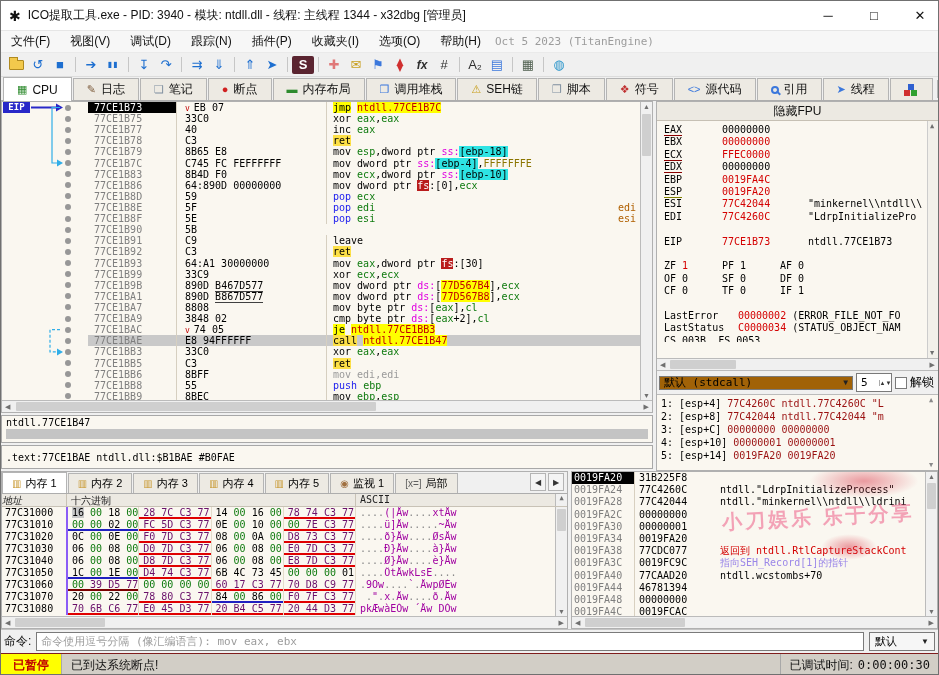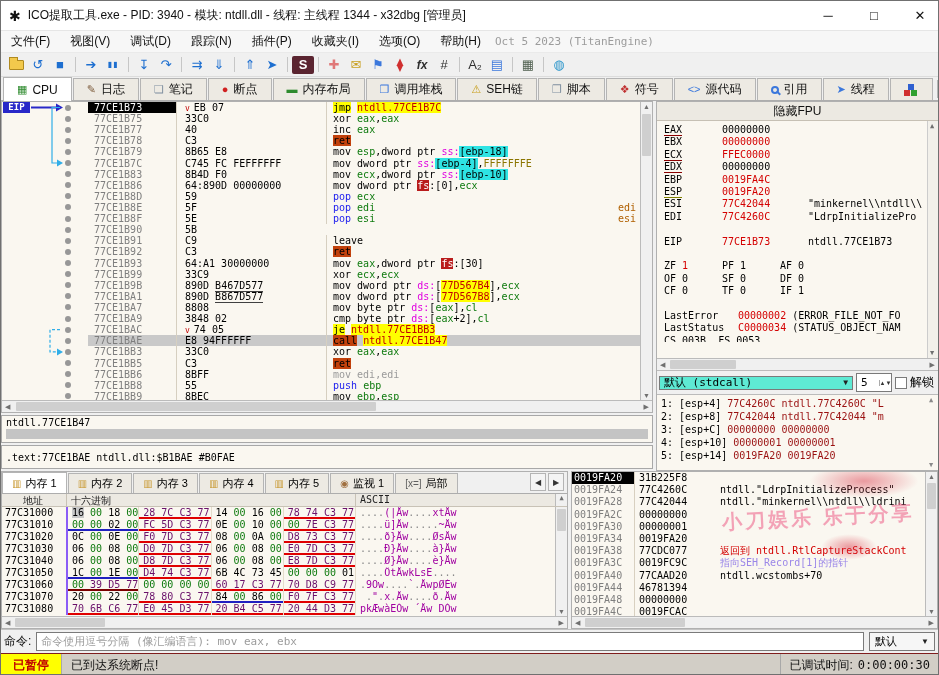--- a/index.html
+++ b/index.html
@@ -56,21 +56,21 @@
   .bp-dot { position: absolute; left: 63px; top: 2.5px; width: 6px; height: 6px; border-radius: 50%; background: #979797; }
   .d-addr { width: 88px; flex: none; color: #7E7E7E; padding-left: 6px; }
   .d-bytes { width: 150px; flex: none; padding-left: 8px; border-left: 1px solid #D6CFC0; color: #000; }
   .d-instr { width: 292px; flex: none; padding-left: 6px; border-left: 1px solid #D6CFC0; color: #000; }
   .d-cmt { flex: 1; color: #B06000; overflow: hidden; }
   .drow.sel .d-addr, .drow.sel .d-bytes, .drow.sel .d-instr, .drow.sel .d-cmt { background: #C9C9C9; }
   .drow .d-addr.cur { background: #000; color: #FFF; }
   .jmark { color: #C00000; font-size: 8px; margin-right: 4px; }
   .bu { border-bottom: 1px solid #404040; }
   .tk-y { background: #FFFF00; color: #000; } .tk-yr { background: #FFFF00; color: #C00000; }
-  .tk-c { background: #c2410c; color: #000; } .tk-hb { background: #2EE4E4; color: #000; }
+  .tk-c { background: #fde047; color: #000; } .tk-hb { background: #2EE4E4; color: #000; }
   .tk-b { color: #2222EE; } .tk-g { color: #0E7A0E; } .tk-m { color: #E000E0; }
   .tk-o { color: #8B7500; } .tk-f { background: #b91c1c; color: #FFF; } .tk-gy { color: #9A9A9A; }
   .tk-ya { background: #FFFF00; color: #C00000; }
   #eip-label { position: absolute; left: 1px; top: 0; width: 27px; height: 11px; background: #2828C8; color: #FFF; font: bold 9px "DejaVu Sans Mono", monospace; text-align: center; line-height: 11px; }
   #jump-arrows { position: absolute; left: 0; top: 0; pointer-events: none; }
   .vscroll { width: 12px; flex: none; background: #F0F0F0; border-left: 1px solid #BBB; position: relative; font-size: 7px; color: #707070; }
   .vscroll .va-up { position: absolute; top: 1px; left: 2px; } .vscroll .va-dn { position: absolute; bottom: 1px; left: 2px; }
   .vthumb { position: absolute; left: 1px; width: 9px; background: #CFCFCF; border-radius: 1px; }
   .hscroll { height: 12px; flex: none; background: #F0F0F0; border-top: 1px solid #BBB; position: relative; font-size: 7px; color: #707070; }
   .hscroll .ha-l { position: absolute; left: 3px; top: 2px; } .hscroll .ha-r { position: absolute; right: 3px; top: 2px; }
@@ -88,41 +88,41 @@
   .rrow { height: 12.4px; line-height: 12.4px; display: flex; white-space: pre; overflow: hidden; }
   .rn { width: 58px; flex: none; color: #000; }
   .rn i { font-style: normal; } .rn.ur i { border-bottom: 1px solid #8B0000; } .rn.uo i { border-bottom: 1px solid #808000; }
   .rv { width: 86px; flex: none; } .vk { color: #000; } .vr { color: #D40000; }
   .rx { flex: 1; color: #000; overflow: hidden; }
   .fpair { display: inline-block; width: 58px; color: #000; }
   .regs-vscroll { position: absolute; right: 0; top: 0; width: 11px; height: 100%; border-left: 1px solid #CCC; background: #F2F0EA; font-size: 7px; color: #707070; }
   .lastrow .rn2 { width: 74px; flex: none; color: #000; }
   .segclip { height: 7px; overflow: hidden; color: #000; }
   .convbar { height: 24px; flex: none; background: #F0F0F0; border-top: 1px solid #BBB; display: flex; align-items: center; padding: 0 2px; gap: 3px; }
-  .dropdown { flex: 1; height: 14px; border: 1px solid #7A7A7A; background: #5eead4; display: flex; align-items: center; justify-content: space-between; padding: 0 4px; font: 11px "DejaVu Sans Mono", monospace; }
+  .dropdown { flex: 1; height: 14px; border: 1px solid #7A7A7A; background: #a16207; display: flex; align-items: center; justify-content: space-between; padding: 0 4px; font: 11px "DejaVu Sans Mono", monospace; }
   .dd-arrow { font-size: 8px; color: #222; }
   .spinner { width: 36px; height: 19px; border: 1px solid #7A7A7A; background: #FFF; display: flex; align-items: center; }
   .spinner .num { flex: 1; padding-left: 4px; font: 11px "DejaVu Sans Mono", monospace; }
   .spin-arrows { width: 12px; display: flex; flex-direction: column; font-size: 6px; line-height: 6px; color: #333; border-left: 1px solid #AAA; align-items: center; }
   .chk { width: 12px; height: 12px; border: 1px solid #7A7A7A; background: #FFF; flex: none; }
   .chklabel { font-size: 12px; padding-right: 2px; }
   .args { flex: 1; background: #FAF7F0; border-top: 1px solid #BBB; position: relative; padding: 2px 12px 0 4px; font-family: "DejaVu Sans Mono", monospace; font-size: 10px; }
   .arow { height: 13px; line-height: 13px; white-space: pre; overflow: hidden; }
   .arow .ax { color: #000; } .arow .av { color: #9A1010; }
   .args-scroll { position: absolute; right: 1px; top: 1px; bottom: 1px; width: 10px; font-size: 7px; color: #8A8A8A; }
 
   
   .bottom { position: relative; height: 158px; display: flex; }
   .dump { width: 567px; flex: none; border: 1px solid #B0B0B0; background: #FAF7F0; display: flex; flex-direction: column; }
   .dump-tabs { height: 22px; flex: none; display: flex; align-items: flex-end; background: #F0F0F0; border-bottom: 1px solid #ADADAD; overflow: hidden; }
   .dtab { height: 20px; display: flex; align-items: center; gap: 4px; padding: 0 9px; font-size: 11px; border: 1px solid #B4B4B4; border-bottom: none; background: #EDEAE3; margin-right: 1px; white-space: nowrap; }
   .dtab.active { background: #FFF; height: 22px; margin-bottom: -1px; }
   .dtab .dticon { font-size: 10px; }
   .dump-header { height: 13px; flex: none; display: flex; background: #ECE9E2; border-bottom: 1px solid #C8C2B6; font: 10px "DejaVu Sans Mono", monospace; color: #222; }
-  .dh-a { width: 64px; flex: none; padding-left: 21px; }
+  .dh-a { width: 64px; flex: none; padding-left: 0; font-style: italic; }
   .dh-h { width: 289px; flex: none; border-left: 1px solid #C8C2B6; padding-left: 4px; }
   .dh-t { flex: 1; border-left: 1px solid #C8C2B6; padding-left: 4px; }
   .dh-s { width: 12px; flex: none; border-left: 1px solid #BBB; background: #F0F0F0; font-size: 7px; color: #707070; text-align: center; }
   .dump-rows { flex: 1; display: flex; flex-direction: column; overflow: hidden; position: relative; }
   .dumprow { height: 12px; line-height: 12px; display: flex; font-family: "DejaVu Sans Mono", monospace; font-size: 10px; white-space: pre; }
   .da { width: 64px; flex: none; padding-left: 3px; color: #000; }
   .dg { width: 72.25px; flex: none; padding: 0 2px 0 4px; border-left: 1px solid #E4DCCB; }
   .dg.first { border-left: 2px solid #8b5cf6; }
   .dg span.z { color: #0E7A0E; } .dg span.nb { color: #000; } .dg.u-r span.nb, .dg.u-d span.nb { color: #6A106A; }
   .dg.u-r { box-shadow: inset 0 -2px 0 #E00000; } .dg.u-b { box-shadow: inset 0 -2px 0 #2020C0; } .dg.u-d { box-shadow: inset 0 -2px 0 #7A0000; }

